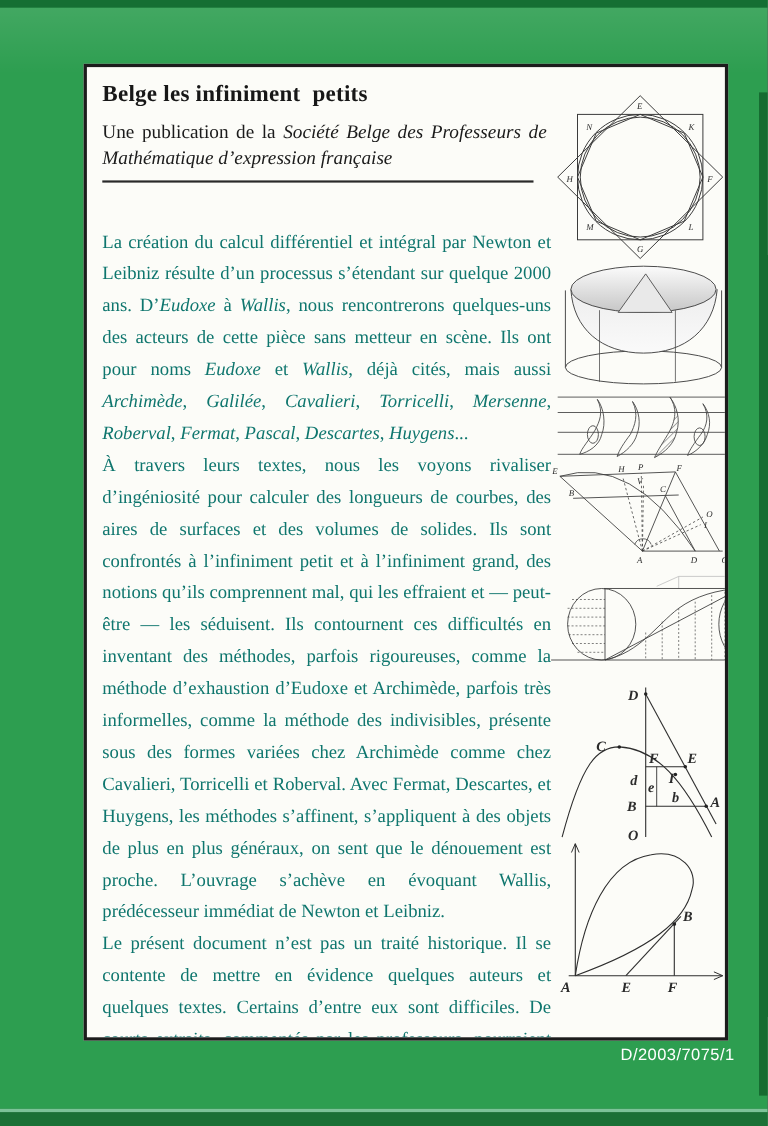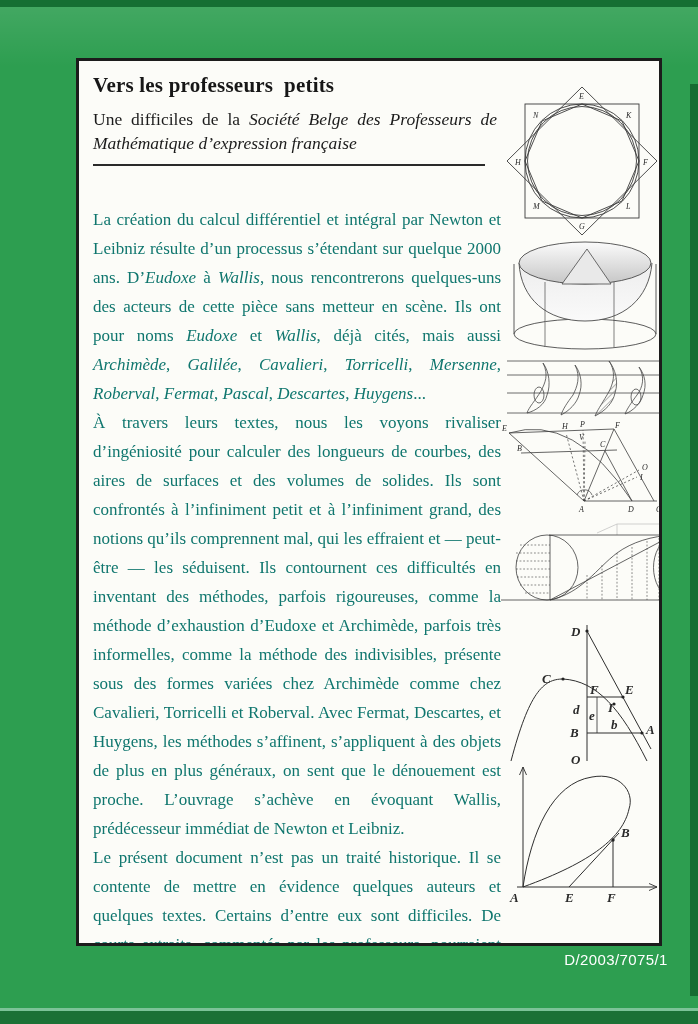--- a/index.html
+++ b/index.html
@@ -61,22 +61,22 @@
 <div class="scan">
   <div class="edge-top"></div>
   <div class="glare"></div>
   <div class="edge-right"></div>
   <div class="edge-bottom"></div>
 
   <div class="panel">
     <div class="content">
 
       <div class="title-block">
-        <h1 class="page-title">Vers les professeurs  petits</h1>
-        <p class="subtitle"><span>Une difficiles de la </span><i>Société Belge des Professeurs de Mathématique d’expression française</i></p>
+        <h1 class="page-title">Belge les infiniment  petits</h1>
+        <p class="subtitle"><span>Une publication de la </span><i>Société Belge des Professeurs de Mathématique d’expression française</i></p>
         <div class="rule"></div>
       </div>
 
       <div class="body-text">
         <p><span>La création du calcul différentiel et intégral par Newton et Leibniz résulte d’un processus s’étendant sur quelque 2000 ans. D’</span><i>Eudoxe</i><span> à </span><i>Wallis</i><span>, nous rencontrerons quelques-uns des acteurs de cette pièce sans metteur en scène. Ils ont pour noms </span><i>Eudoxe</i><span> et </span><i>Wallis</i><span>, déjà cités, mais aussi </span><i>Archimède</i><span>, </span><i>Galilée</i><span>, </span><i>Cavalieri</i><span>, </span><i>Torricelli</i><span>, </span><i>Mersenne</i><span>, </span><i>Roberval</i><span>, </span><i>Fermat</i><span>, </span><i>Pascal</i><span>, </span><i>Descartes</i><span>, </span><i>Huygens</i><span>...</span></p>
         <p><span>À travers leurs textes, nous les voyons rivaliser d’ingéniosité pour calculer des longueurs de courbes, des aires de surfaces et des volumes de solides. Ils sont confrontés à l’infiniment petit et à l’infiniment grand, des notions qu’ils comprennent mal, qui les effraient et — peut-être — les séduisent. Ils contournent ces difficultés en inventant des méthodes, parfois rigoureuses, comme la méthode d’exhaustion d’Eudoxe et Archimède, parfois très informelles, comme la méthode des indivisibles, présente sous des formes variées chez Archimède comme chez Cavalieri, Torricelli et Roberval. Avec Fermat, Descartes, et Huygens, les méthodes s’affinent, s’appliquent à des objets de plus en plus généraux, on sent que le dénouement est proche. L’ouvrage s’achève en évoquant Wallis, prédécesseur immédiat de Newton et Leibniz.</span></p>
         <p><span>Le présent document n’est pas un traité historique. Il se contente de mettre en évidence quelques auteurs et quelques textes. Certains d’entre eux sont difficiles. De courts extraits, commentés par les professeurs, pourraient familiariser les élèves avec les démarches de recherche en mathématiques et leur faire admirer l’intuition et la puissance de raisonnement des mathématiciens des siècles passés, ne disposant pas de nos symboles et de nos moyens techniques et astreints à de longues phrases pour exprimer la plus grande rigueur accessible.</span></p>
       </div>
 
       <div class="figures">

